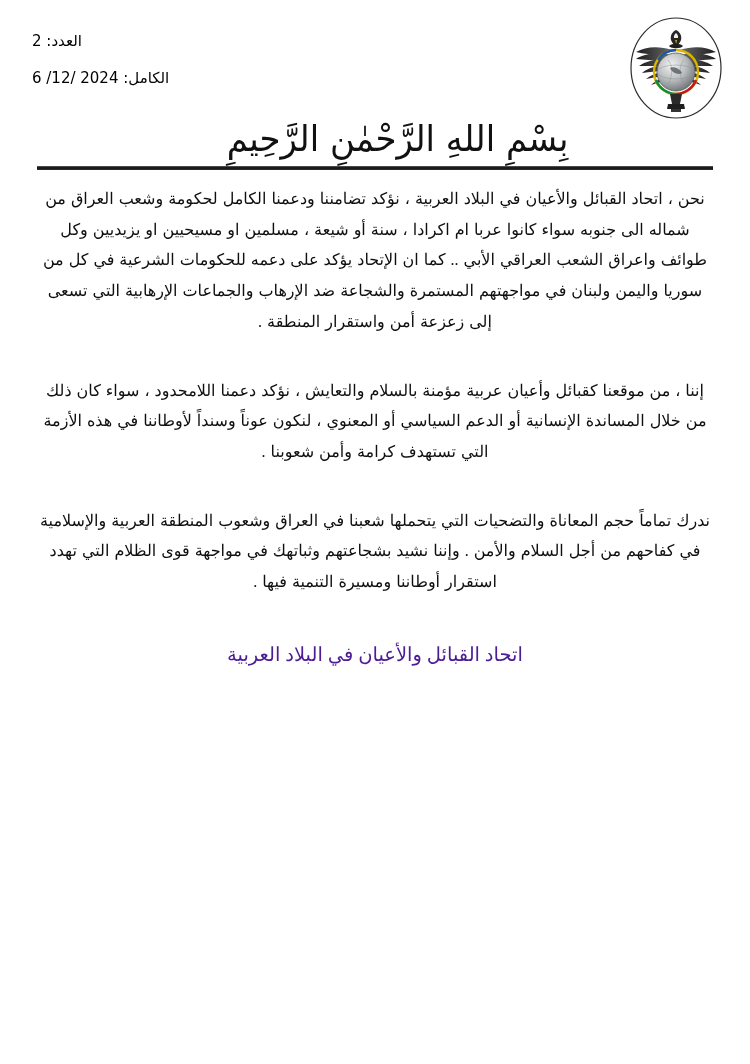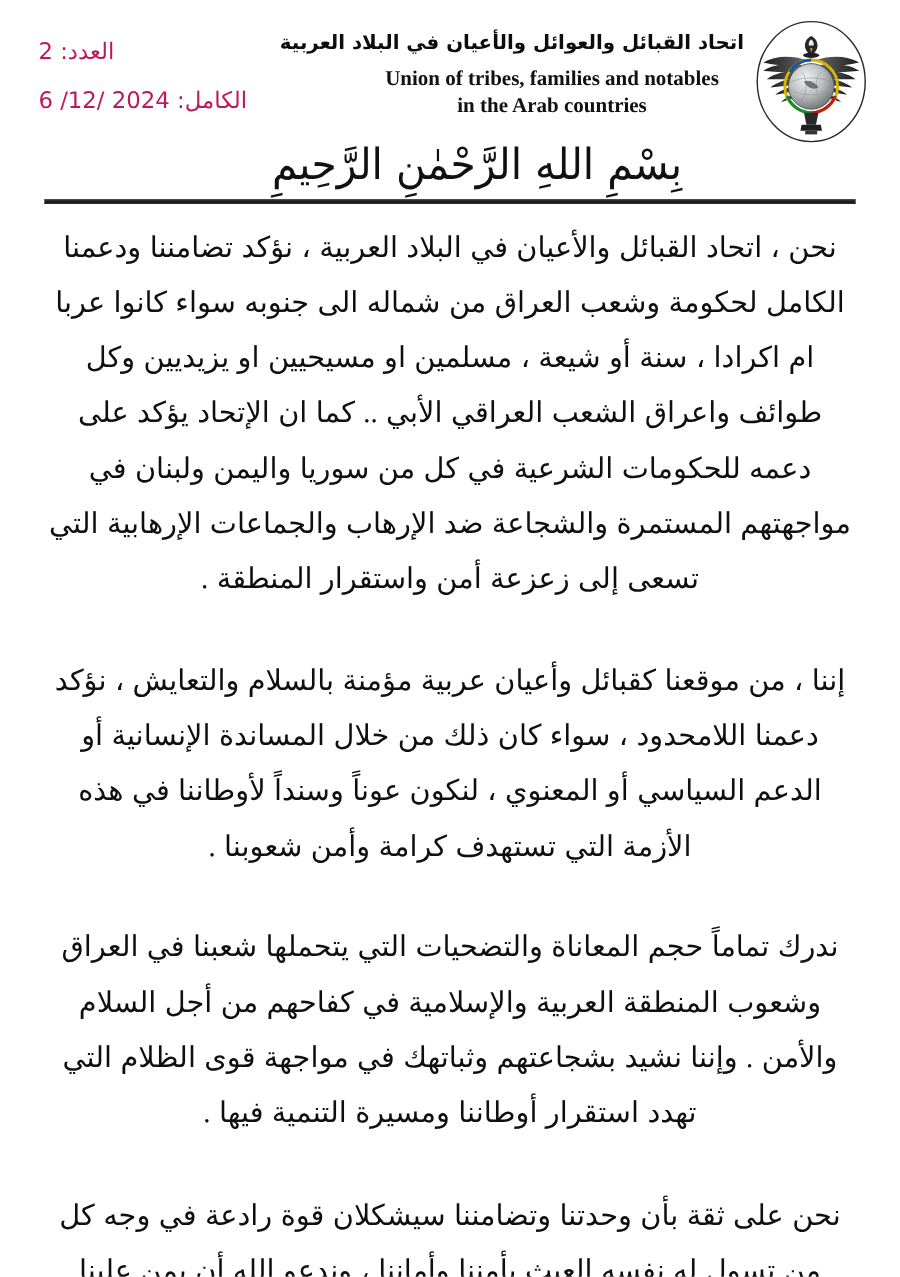--- a/index.html
+++ b/index.html
@@ -84,22 +84,22 @@
   
   .meta-block {
     direction: rtl;
     text-align: left;
     padding-top: 20px;
     padding-left: 6px;
     font-family: "DejaVu Sans", "Liberation Sans", sans-serif;
   }
 
   .meta-line {
-    font-size: 19px;
-    color: #be185d;
+    font-size: 15px;
+    color: #000000;
     line-height: 1;
     margin-bottom: 22px;
     white-space: nowrap;
     direction: rtl;
     unicode-bidi: isolate;
   }
   .meta-line:last-child { margin-bottom: 0; }
 
   .meta-label { }
   .meta-value {
@@ -142,21 +142,21 @@
   }
 
   
   .body-wrap {
     padding: 14px 38px 0 38px;
     direction: rtl;
   }
 
   .para {
     font-family: "Liberation Serif", "DejaVu Serif", serif;
-    font-size: 24px;
+    font-size: 16px;
     line-height: 1.92;
     color: #0f0f0f;
     text-align: center;
     text-align-last: center;
     margin: 0 0 26px 0;
     direction: rtl;
     word-spacing: 1px;
   }
 
   .para.p1 { margin-bottom: 38px; }
@@ -240,27 +240,20 @@
           <path d="M40 44 C46 50 44 62 40 68" fill="none" stroke="#8d9294" stroke-width="0.6" opacity="0.8"></path>
           <path d="M56 44 C50 50 52 62 56 68" fill="none" stroke="#8d9294" stroke-width="0.6" opacity="0.8"></path>
           <path d="M42 52 C46 50 52 53 54 57 C51 59 45 58 42 52 Z" fill="#5c6264" opacity="0.85"></path>
 
           <path d="M42 78 L54 78 L52 88 L44 88 Z" fill="#2a2a2a"></path>
           <path d="M40 88 L56 88 L57 93 L39 93 Z" fill="#1f1f1f"></path>
           <rect x="43" y="93" width="10" height="3" fill="#333333"></rect>
         </svg>
       </div>
 
-      <div class="org-names">
-        <div class="org-name-ar">اتحاد القبائل والعوائل والأعيان في البلاد العربية</div>
-        <div class="org-name-en">
-          <div>Union of tribes, families and notables</div>
-          <div>in the Arab countries</div>
-        </div>
-      </div>
 
     </div>
 
     <div class="meta-block">
       <div class="meta-line">
         <span class="meta-label">العدد:</span>
         <span class="meta-value">2</span>
       </div>
       <div class="meta-line">
         <span class="meta-label">الكامل:</span>
@@ -276,19 +269,18 @@
 
   <div class="rule-wrap">
     <div class="rule"></div>
   </div>
 
   <div class="body-wrap">
 
     <p class="para p1">نحن ، اتحاد القبائل والأعيان في البلاد العربية ، نؤكد تضامننا ودعمنا الكامل لحكومة وشعب العراق من شماله الى جنوبه سواء كانوا عربا ام اكرادا ، سنة أو شيعة ، مسلمين او مسيحيين او يزيديين وكل طوائف واعراق الشعب العراقي الأبي  .. كما ان الإتحاد يؤكد على دعمه للحكومات الشرعية في كل من سوريا واليمن ولبنان في مواجهتهم المستمرة والشجاعة ضد الإرهاب والجماعات الإرهابية التي تسعى إلى زعزعة أمن واستقرار المنطقة .</p>
     <p class="para p3">إننا ، من موقعنا كقبائل وأعيان عربية مؤمنة بالسلام والتعايش ، نؤكد دعمنا اللامحدود ، سواء كان ذلك من خلال المساندة الإنسانية أو الدعم السياسي أو المعنوي ، لنكون عوناً وسنداً لأوطاننا في هذه الأزمة التي تستهدف كرامة وأمن شعوبنا .</p>
     <p class="para p2">ندرك تماماً حجم المعاناة والتضحيات التي يتحملها شعبنا في العراق وشعوب المنطقة العربية والإسلامية في كفاحهم من أجل السلام والأمن . وإننا نشيد بشجاعتهم وثباتهك في مواجهة قوى الظلام التي تهدد استقرار أوطاننا ومسيرة التنمية فيها .</p>
-    <p class="para p4">نحن على ثقة بأن وحدتنا وتضامننا سيشكلان قوة رادعة في وجه كل من تسول له نفسه العبث بأمننا وأماننا ، وندعو الله أن يمن علينا بالأمن والاستقرار وأن يوفقكم في جهودكم لدحر الإرهاب والتطرف بجميع أشكاله .</p>
 
     <div class="signature">اتحاد القبائل والأعيان في البلاد العربية</div>
 
   </div>
 
 </div>
 
 </body></html>

